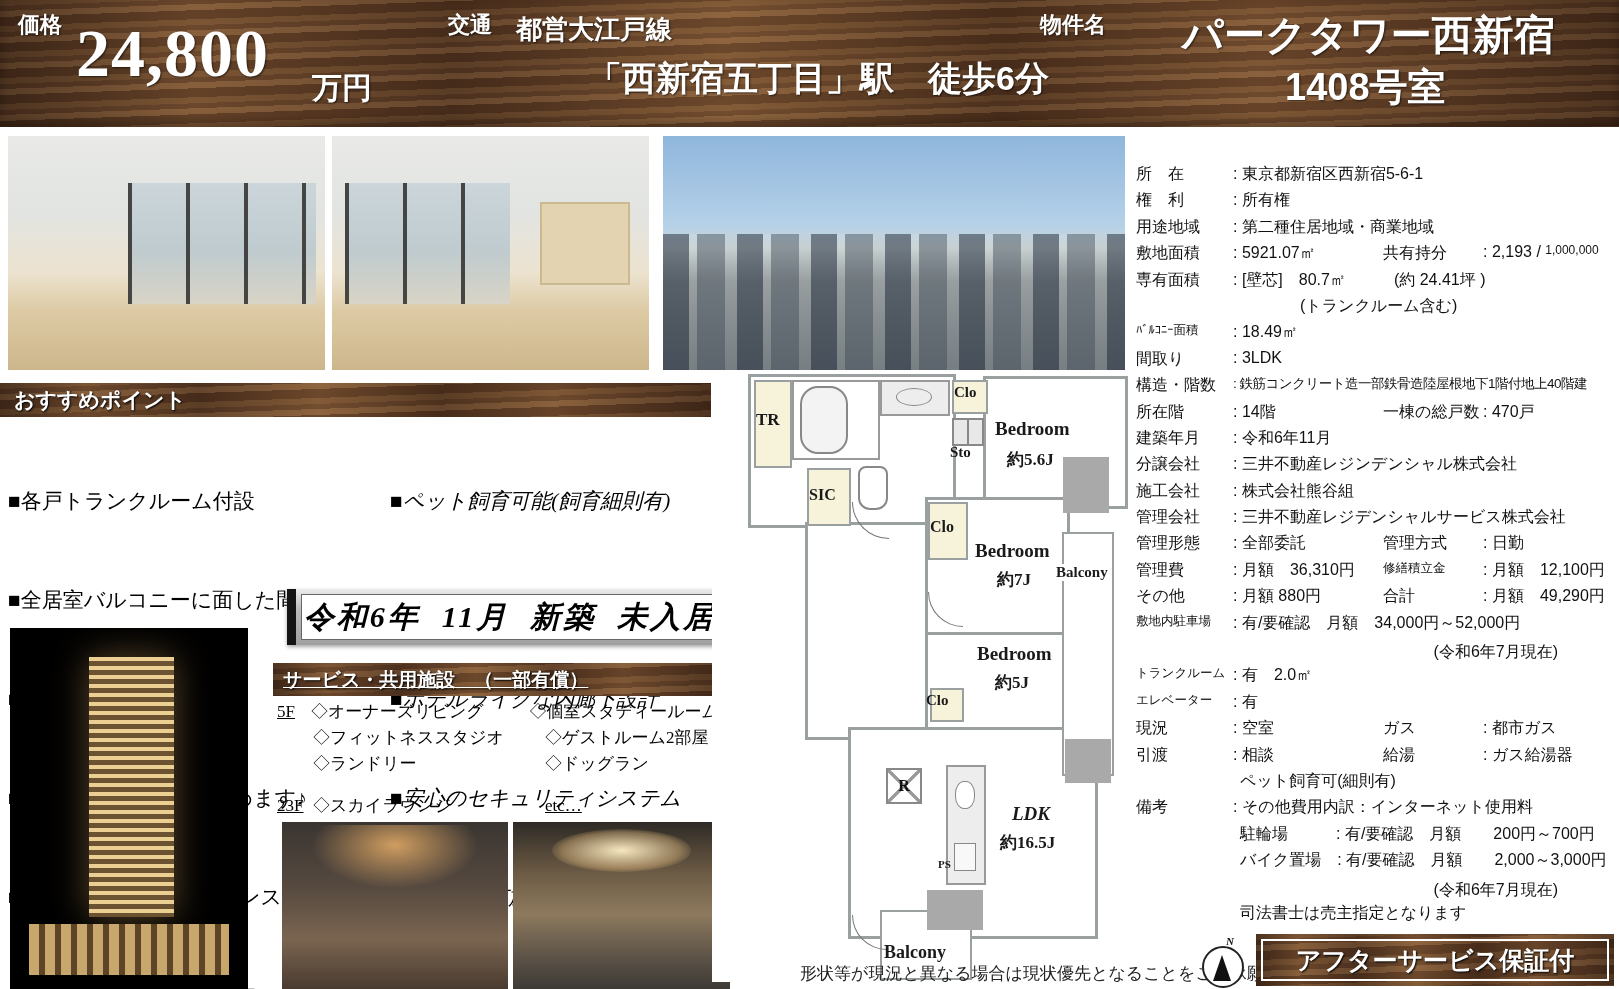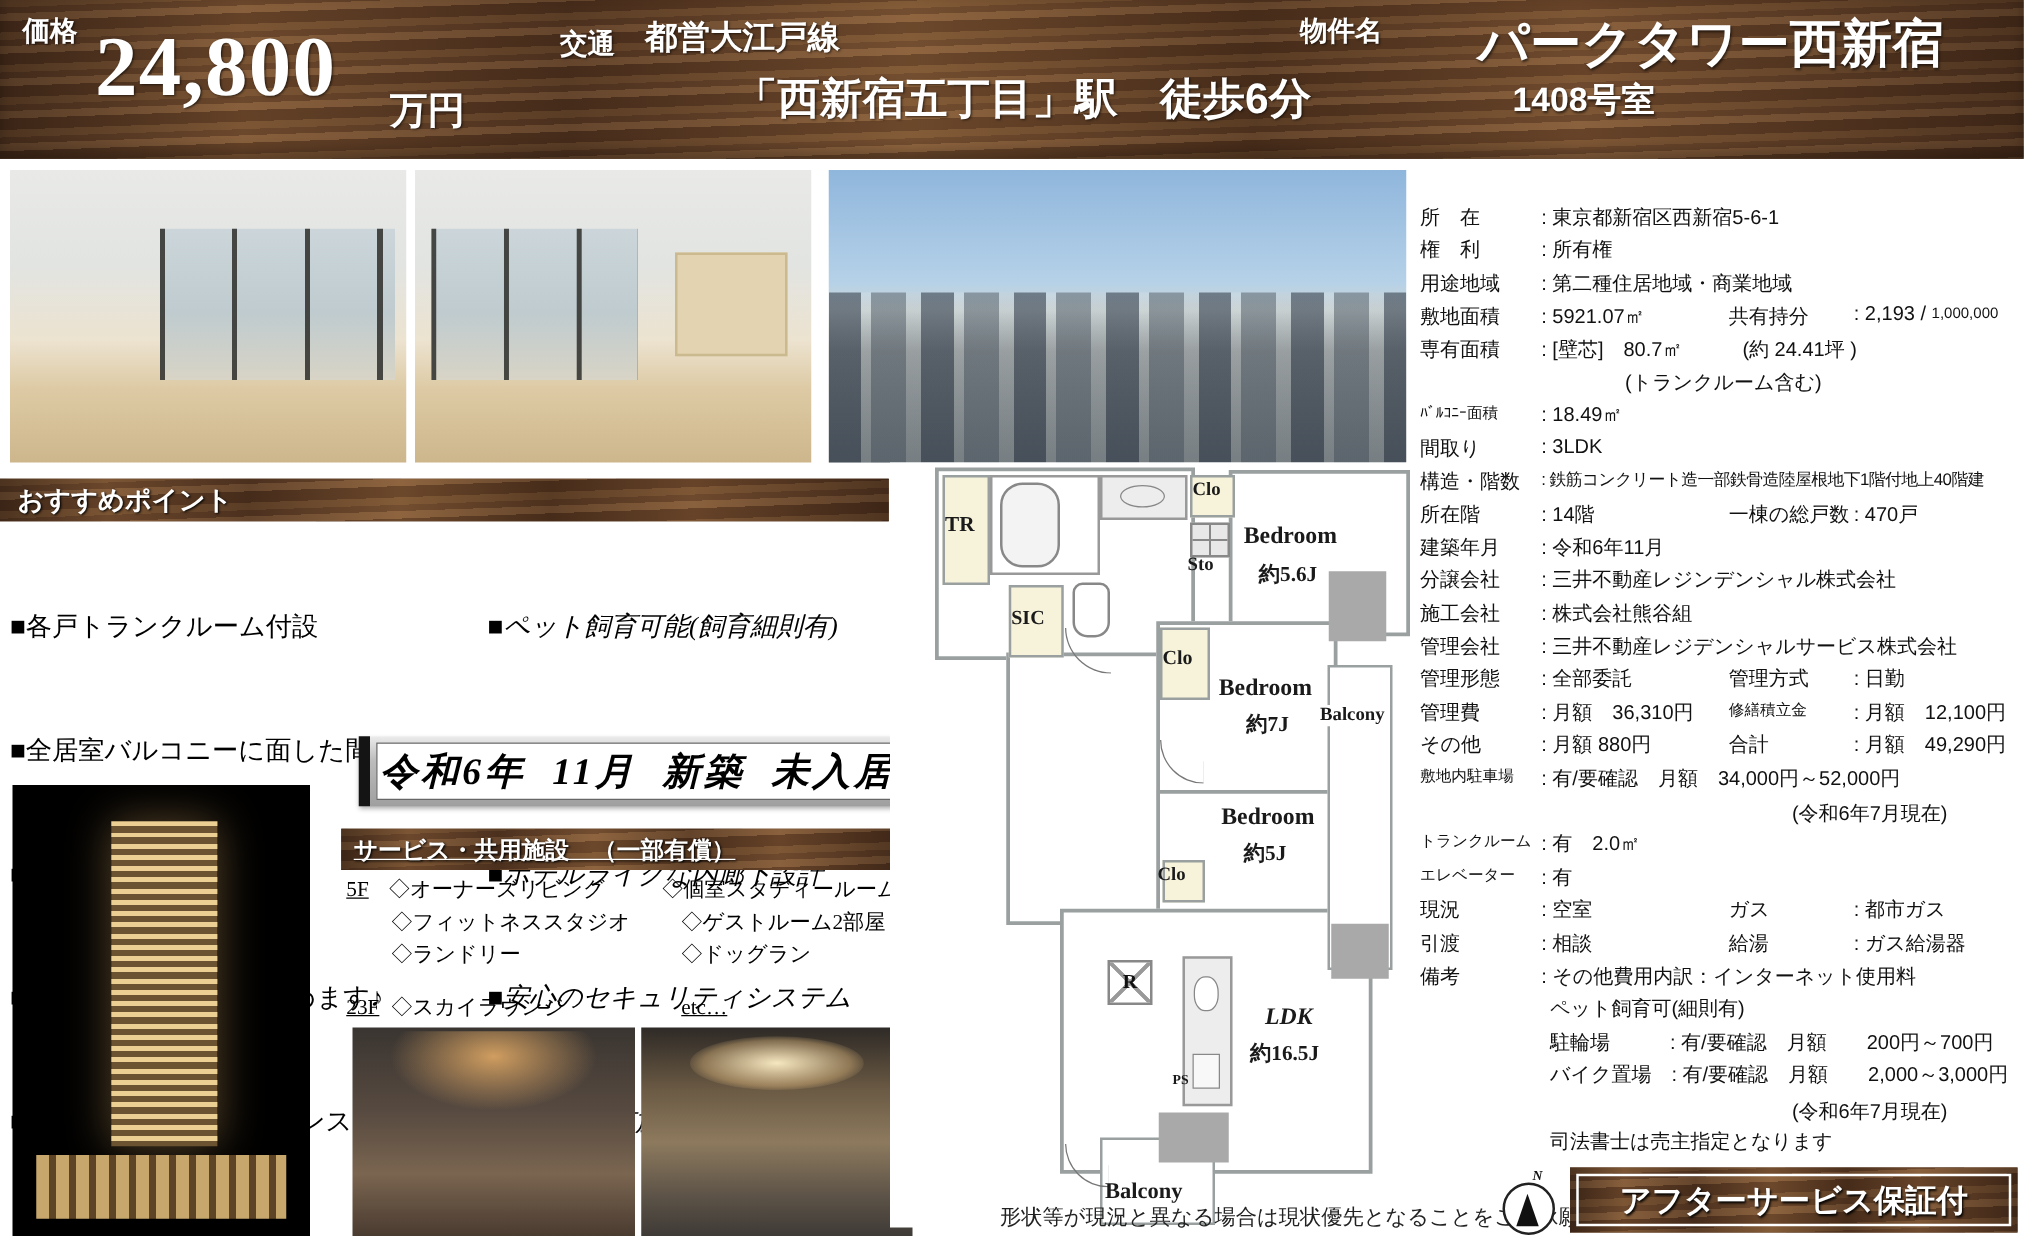--- a/index.html
+++ b/index.html
@@ -16,21 +16,21 @@
   }
   
   .header{left:0;top:0;width:1619px;height:127px;box-shadow:inset 0 -6px 10px rgba(0,0,0,.25);}
   .header span{color:#fff;text-shadow:1px 1px 2px rgba(0,0,0,.6);white-space:pre;}
   .h-small{font-size:22px;font-weight:bold;}
   .price-value{left:76px;top:14px;font:bold 68px "Liberation Serif",serif;letter-spacing:1px;}
   .price-unit{left:312px;top:68px;font-size:30px;font-weight:bold;}
   .t-line{left:516px;top:12px;font-size:26px;font-weight:bold;}
   .t-station{left:588px;top:56px;font-size:34px;font-weight:bold;}
   .p-name{left:1182px;top:8px;font-size:41px;font-weight:bold;}
-  .p-room{left:1210px;top:62px;font-size:27px;font-weight:bold;}
+  .p-room{left:1285px;top:62px;font-size:38px;font-weight:bold;}
   
   .photo{position:absolute;overflow:hidden;}
   .ph-int{background:linear-gradient(180deg,#e9eae8 0%,#e2e4e2 32%,#ece3d0 58%,#ddca a4 75%,#cdb68c 100%);
           background:linear-gradient(180deg,#e9eae8 0%,#e2e4e2 32%,#ece3d0 58%,#ddcaa4 75%,#cdb68c 100%);}
   .win{position:absolute;background:
         repeating-linear-gradient(90deg,rgba(45,45,42,.85) 0 4px,transparent 4px 58px),
         linear-gradient(180deg,#ccd6da,#bfcbcf 55%,#d8d4c6);}
   .kbox{position:absolute;background:#e3d3b0;border:2px solid #cbb98f;}
   .ph-city{background:linear-gradient(180deg,#8fb6dc 0%,#b5d1e8 38%,#cdd6d6 48%,#9aa0a0 62%,#7d8588 100%);}
   .city-blocks{position:absolute;left:0;right:0;bottom:0;height:58%;
@@ -121,21 +121,21 @@
 </style>
 </head>
 <body>
 
 <div id="page">
 
   <div class="abs wood header">
     <span class="abs h-small" style="left:18px;top:10px;">価格</span>
     <span class="abs price-value">24,800</span>
     <span class="abs price-unit">万円</span>
-    <span class="abs h-small" style="left:448px;top:20px;">交通</span>
+    <span class="abs h-small" style="left:448px;top:10px;">交通</span>
     <span class="abs t-line">都営大江戸線</span>
     <span class="abs t-station">「西新宿五丁目」駅　徒歩6分</span>
     <span class="abs h-small" style="left:1040px;top:10px;">物件名</span>
     <span class="abs p-name">パークタワー西新宿</span>
     <span class="abs p-room">1408号室</span>
   </div>
 
   <div class="photo ph-int" style="left:8px;top:136px;width:317px;height:234px;">
     <div class="win" style="left:38%;top:20%;right:3%;height:52%;"></div>
   </div>
@@ -270,22 +270,22 @@
     <div class="irow"><span class="lab">管理会社</span><span>: 三井不動産レジデンシャルサービス株式会社</span></div>
     <div class="irow"><span class="lab">管理形態</span><span class="v1">: 全部委託</span><span class="lab2">管理方式</span><span>: 日勤</span></div>
     <div class="irow"><span class="lab">管理費</span><span class="v1">: 月額　36,310円</span><span class="lab2 lab2-sm">修繕積立金</span><span>: 月額　12,100円</span></div>
     <div class="irow"><span class="lab">その他</span><span class="v1">: 月額 880円</span><span class="lab2">合計</span><span>: 月額　49,290円</span></div>
     <div class="irow"><span class="lab lab-sm">敷地内駐車場</span><span>: 有/要確認　月額　34,000円～52,000円</span></div>
     <div class="irow rd"><span>(令和6年7月現在)</span></div>
     <div class="irow"><span class="lab lab-sm">トランクルーム</span><span>: 有　2.0㎡</span></div>
     <div class="irow"><span class="lab lab-sm">エレベーター</span><span>: 有</span></div>
     <div class="irow"><span class="lab">現況</span><span class="v1">: 空室</span><span class="lab2">ガス</span><span>: 都市ガス</span></div>
     <div class="irow"><span class="lab">引渡</span><span class="v1">: 相談</span><span class="lab2">給湯</span><span>: ガス給湯器</span></div>
+    <div class="irow rc"><span>ペット飼育可(細則有)</span></div>
     <div class="irow"><span class="lab">備考</span><span>: その他費用内訳：インターネット使用料</span></div>
-    <div class="irow rc"><span>ペット飼育可(細則有)</span></div>
     <div class="irow rc"><span>駐輪場　　　: 有/要確認　月額　　200円～700円</span></div>
     <div class="irow rc"><span>バイク置場　: 有/要確認　月額　　2,000～3,000円</span></div>
     <div class="irow rd"><span>(令和6年7月現在)</span></div>
     <div class="irow rc"><span>司法書士は売主指定となります</span></div>
   </div>
 
   <span class="abs note">形状等が現況と異なる場合は現状優先となることをご了承願います。</span>
   <div class="abs compass">
     <span class="compass-n">N</span>
     <span class="compass-arrow"></span>

